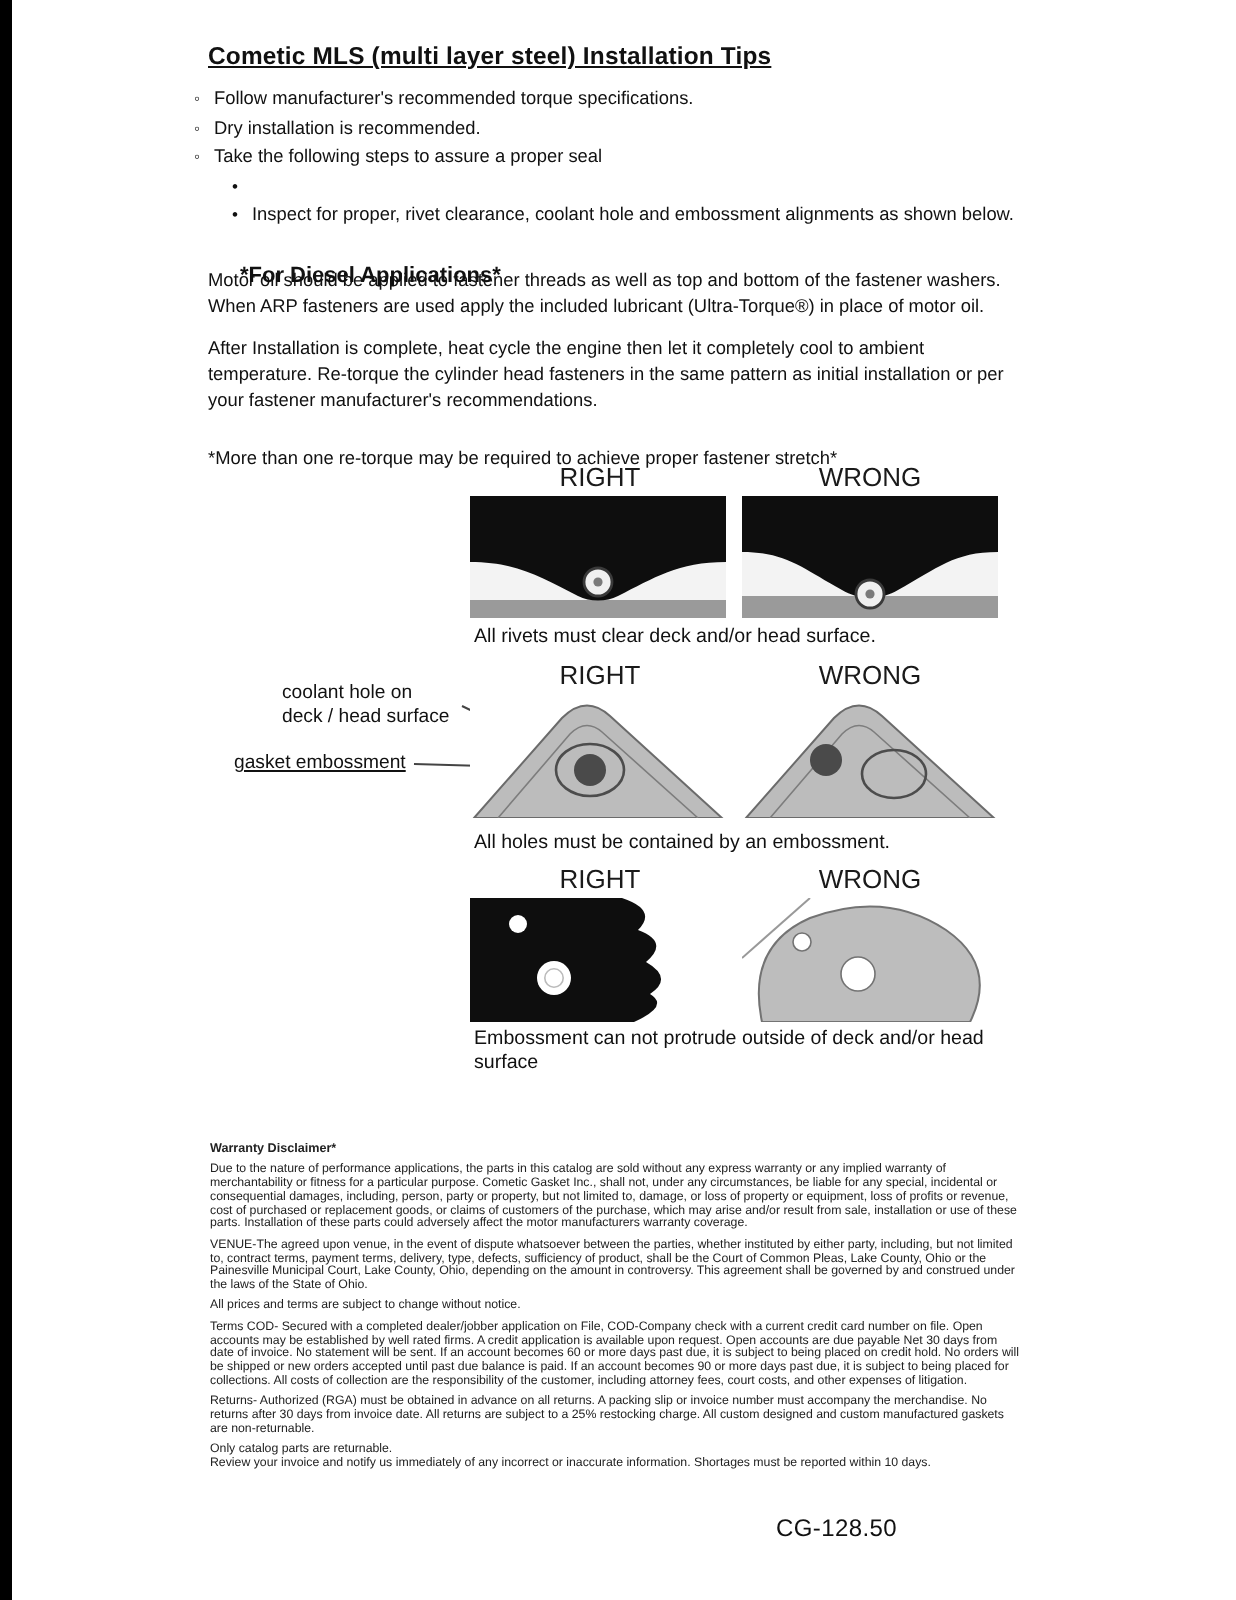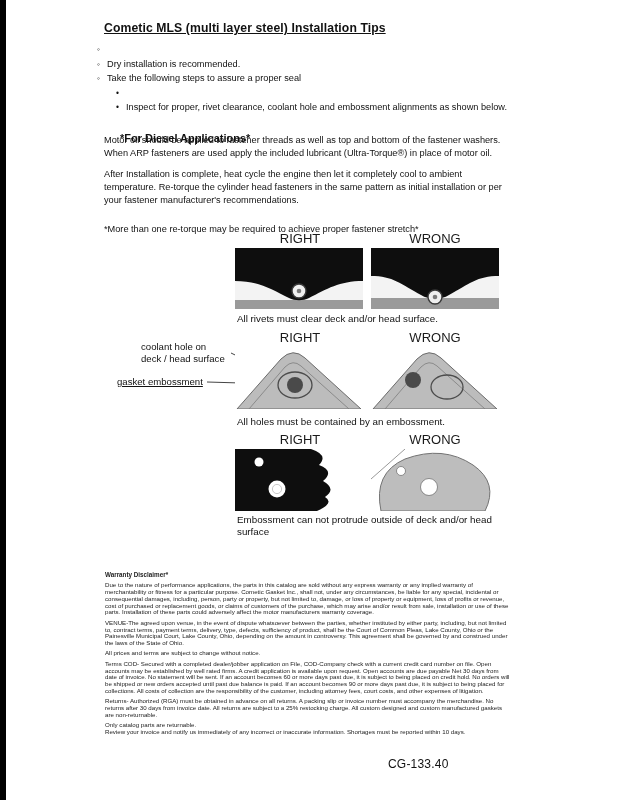--- a/index.html
+++ b/index.html
@@ -57,20 +57,21 @@
 <body>
 
 <div class="page">
   <div class="spine"></div>
 
   <h1 class="title">Cometic MLS (multi layer steel) Installation Tips</h1>
 
   <div class="tips">
     <div class="bullet">
       <span class="marker">◦</span>
+      <span class="btext">Follow manufacturer's recommended torque specifications.</span>
     </div>
     <div class="bullet">
       <span class="marker">◦</span>
       <span class="btext">Dry installation is recommended.</span>
     </div>
     <div class="bullet">
       <span class="marker">◦</span>
       <span class="btext">Take the following steps to assure a proper seal</span>
     </div>
     <div class="subs">
@@ -168,14 +169,14 @@
     <h3>Warranty Disclaimer*</h3>
     <p>Due to the nature of performance applications, the parts in this catalog are sold without any express warranty or any implied warranty of merchantability or fitness for a particular purpose.  Cometic Gasket Inc., shall not, under any circumstances, be liable for any special, incidental or consequential damages, including, person, party or property, but not limited to, damage, or loss of property or equipment, loss of profits or revenue, cost of purchased or replacement goods, or claims of customers of the purchase, which may arise and/or result from sale, installation or use of these parts.  Installation of these parts could adversely affect the motor manufacturers warranty coverage.</p>
     <p>VENUE-The agreed upon venue, in the event of dispute whatsoever between the parties, whether instituted by either party, including, but not limited to, contract terms, payment terms, delivery, type, defects, sufficiency of product, shall be the Court of Common Pleas, Lake County, Ohio or the Painesville Municipal Court, Lake County, Ohio, depending on the amount in controversy.  This agreement shall be governed by and construed under the laws of the State of Ohio.</p>
     <p>All prices and terms are subject to change without notice.</p>
     <p>Terms COD- Secured with a completed dealer/jobber application on File, COD-Company check with a current credit card number on file.  Open accounts may be established by well rated firms.  A credit application is available upon request.  Open accounts are due payable Net 30 days from date of invoice.  No statement will be sent.  If an account becomes 60 or more days past due, it is subject to being placed on credit hold.  No orders will be shipped or new orders accepted until past due balance is paid.  If an account becomes 90 or more days past due, it is subject to being placed for collections.  All costs of collection are the responsibility of the customer, including attorney fees, court costs, and other expenses of litigation.</p>
     <p>Returns- Authorized (RGA) must be obtained in advance on all returns.  A packing slip or invoice number must accompany the merchandise.  No returns after 30 days from invoice date.  All returns are subject to a 25% restocking charge.  All custom designed and custom manufactured gaskets are non-returnable.</p>
     <p style="margin-bottom:0;">Only catalog parts are returnable.</p>
     <p>Review your invoice and notify us immediately of any incorrect or inaccurate information.  Shortages must be reported within 10 days.</p>
   </div>
 
-  <div class="footer-code">CG-133.40</div>
+  <div class="footer-code">CG-128.50</div>
 </div>
 
 </body></html>

